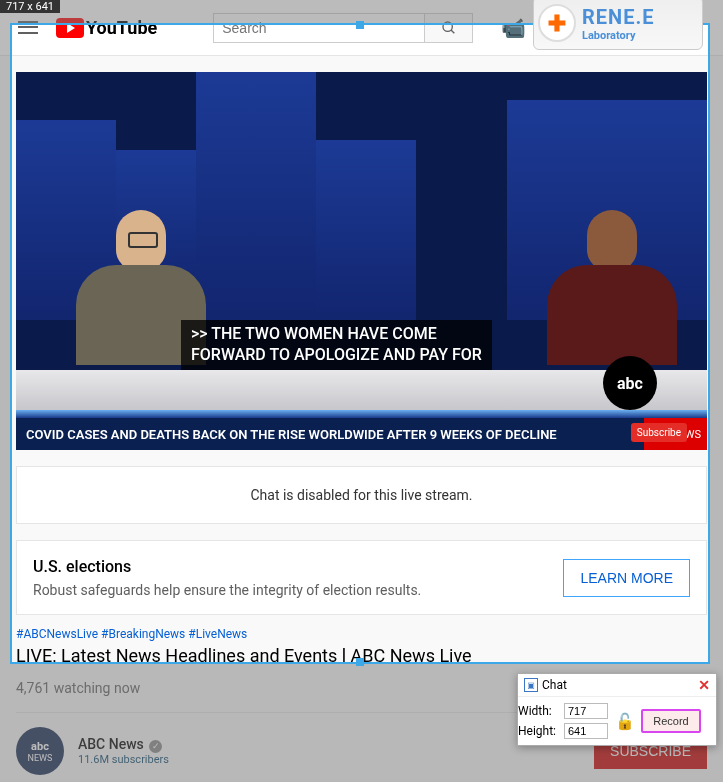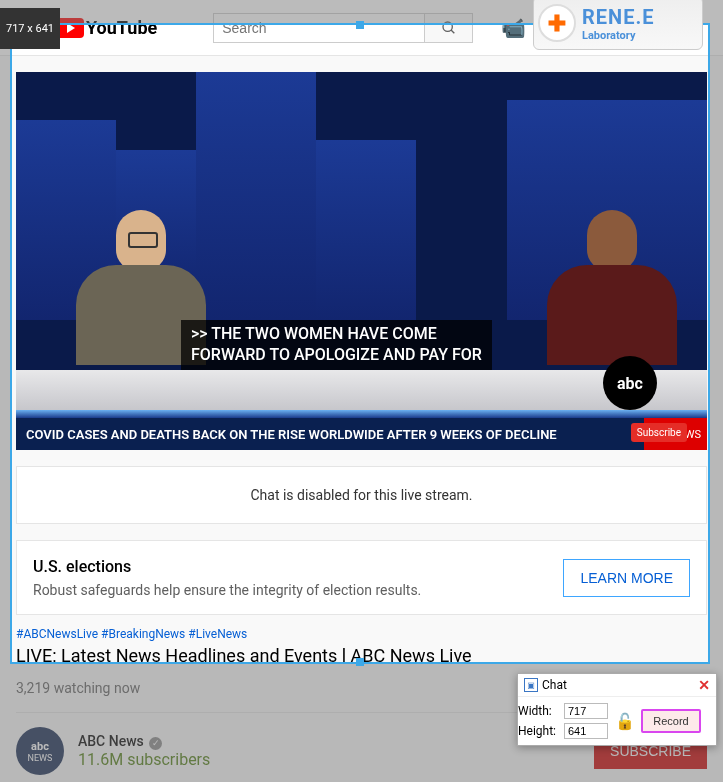--- a/index.html
+++ b/index.html
@@ -1,21 +1,21 @@
 <!DOCTYPE html>
 <html><head>
 <meta charset="utf-8">
 <style>
 * { box-sizing: border-box; margin: 0; padding: 0; }
 body { font-family: Roboto, Arial, sans-serif; width: 723px; height: 782px; background: #f9f9f9; position: relative; overflow: hidden; }
 .selection-box { position: absolute; top: 23px; left: 10px; width: 700px; height: 641px; border: 2px solid #3ca8e8; background: transparent; z-index: 150; pointer-events: none; }
 .selection-box::before, .selection-box::after { content: ''; position: absolute; width: 8px; height: 8px; background: #3ca8e8; }
 .selection-box::before { top: -4px; left: 50%; margin-left: -4px; }
 .selection-box::after { bottom: -4px; left: 50%; margin-left: -4px; }
-.size-label { position: absolute; top: 8px; left: 0; background: #333; color: #fff; font-size: 11px; padding: 14px 6px; z-index: 160; }
+.size-label { position: absolute; top: 0; left: 0; background: #333; color: #fff; font-size: 11px; padding: 0 6px; z-index: 160; }
 .topbar { height: 56px; background: #fff; display: flex; align-items: center; padding: 0 16px; gap: 16px; border-bottom: 1px solid #e5e5e5; position: relative; z-index: 50; }
 .menu-icon { width: 24px; height: 24px; display: flex; flex-direction: column; justify-content: space-around; padding: 4px 2px; }
 .menu-icon span { height: 2px; background: #606060; }
 .yt-logo { display: flex; align-items: center; gap: 2px; font-weight: bold; font-size: 18px; }
 .yt-play { width: 28px; height: 20px; background: #ff0000; border-radius: 4px; position: relative; }
 .yt-play::after { content: ''; position: absolute; left: 11px; top: 5px; border-left: 8px solid #fff; border-top: 5px solid transparent; border-bottom: 5px solid transparent; }
 .search { flex: 1; max-width: 260px; display: flex; margin-left: 40px; }
 .search input { flex: 1; height: 30px; border: 1px solid #ccc; padding: 0 8px; font-size: 14px; }
 .search button { width: 48px; height: 30px; background: #f8f8f8; border: 1px solid #ccc; border-left: none; display: flex; align-items: center; justify-content: center; }
 .upload-icon { font-size: 20px; color: #606060; margin-left: 12px; }
@@ -56,21 +56,21 @@
 .tags { color: #065fd4; font-size: 12px; margin-top: 12px; }
 .vtitle { font-size: 18px; font-weight: 400; margin-top: 4px; }
 .vmeta { display: flex; justify-content: space-between; align-items: center; margin-top: 12px; font-size: 14px; color: #606060; }
 .actions { display: flex; gap: 16px; align-items: center; }
 .action { display: flex; align-items: center; gap: 4px; font-weight: 500; color: #606060; }
 .divider { border: none; border-top: 1px solid #e5e5e5; margin: 14px 0; }
 .channel { display: flex; align-items: center; gap: 14px; }
 .avatar { width: 48px; height: 48px; background: #142850; border-radius: 50%; color: #fff; font-size: 9px; display: flex; flex-direction: column; align-items: center; justify-content: center; }
 .avatar .abc { font-size: 11px; font-weight: bold; }
 .ch-name { font-size: 14px; font-weight: 500; }
-.ch-subs { font-size: 16px; color: #4d7c0f; }
+.ch-subs { font-size: 11px; color: #0c4a6e; }
 .verified { display: inline-block; width: 13px; height: 13px; background: #888; border-radius: 50%; color: #fff; font-size: 9px; text-align: center; line-height: 13px; margin-left: 2px; }
 .sub-btn { margin-left: auto; background: #cc0000; color: #fff; border: none; padding: 10px 16px; font-size: 14px; font-weight: 500; cursor: pointer; }
 .area-panel { position: absolute; bottom: 36px; right: 6px; width: 200px; background: #fff; border: 1px solid #aaa; box-shadow: 0 2px 8px rgba(0,0,0,0.3); z-index: 300; font-size: 12px; }
 .area-title { display: flex; align-items: center; padding: 3px 6px; border-bottom: 1px solid #eee; }
 .area-title .win-icon { width: 14px; height: 14px; border: 1px solid #3a76c4; margin-right: 4px; display:flex; align-items:center; justify-content:center; font-size:8px; color:#3a76c4;}
 .close-x { margin-left: auto; color: #e03030; font-size: 14px; cursor: pointer; font-weight: bold; }
 .area-body { padding: 6px 0; display: grid; grid-template-columns: 42px 45px 24px 60px; grid-template-rows: auto auto; gap: 4px 4px; align-items: center; }
 .area-body input { width: 44px; border: 1px solid #bbb; padding: 1px 3px; font-size: 11px; }
 .lock-icon { grid-row: 1 / 3; grid-column: 3; color: #3a76c4; font-size: 16px; justify-self: center; }
 .record-btn { grid-row: 1 / 3; grid-column: 4; border: 2px solid #d946ef; background: #fdeaea; color: #333; padding: 4px 6px; font-size: 11px; cursor: pointer; border-radius: 2px; }
@@ -145,21 +145,21 @@
       <div class="title">U.S. elections</div>
       <div class="desc">Robust safeguards help ensure the integrity of election results.</div>
     </div>
     <button class="learn-btn">LEARN MORE</button>
   </div>
 
   <div class="tags">#ABCNewsLive #BreakingNews #LiveNews</div>
   <div class="vtitle">LIVE: Latest News Headlines and Events l ABC News Live</div>
 
   <div class="vmeta">
-    <div>3,219 watching now</div>
+    <div>4,761 watching now</div>
     <div class="actions">
       <div class="action">
         <svg width="20" height="20" viewBox="0 0 24 24" fill="#606060">
             <path d="M2 20h3V9H2v11zm19-10c0-1.1-.9-2-2-2h-5.3l.8-4.5c0-.4-.2-.8-.5-1.1l-1-1L7 8.6c-.4.4-.6.9-.6 1.4v8c0 1.1.9 2 2 2h8c.8 0 1.5-.5 1.8-1.2l2.7-6.3c.1-.2.1-.4.1-.5v-2z"></path>
           </svg>
         <span>449K</span>
       </div>
       <div class="action">
         <svg width="20" height="20" viewBox="0 0 24 24" fill="#606060">
             <path d="M22 4h-3v11h3V4zM3 14c0 1.1.9 2 2 2h5.3l-.8 4.5c0 .4.2.8.5 1.1l1 1L17 15.4c.4-.4.6-.9.6-1.4V6c0-1.1-.9-2-2-2H8c-.8 0-1.5.5-1.8 1.2L3.5 11.5c-.1.2-.1.4-.1.5v2z"></path>

